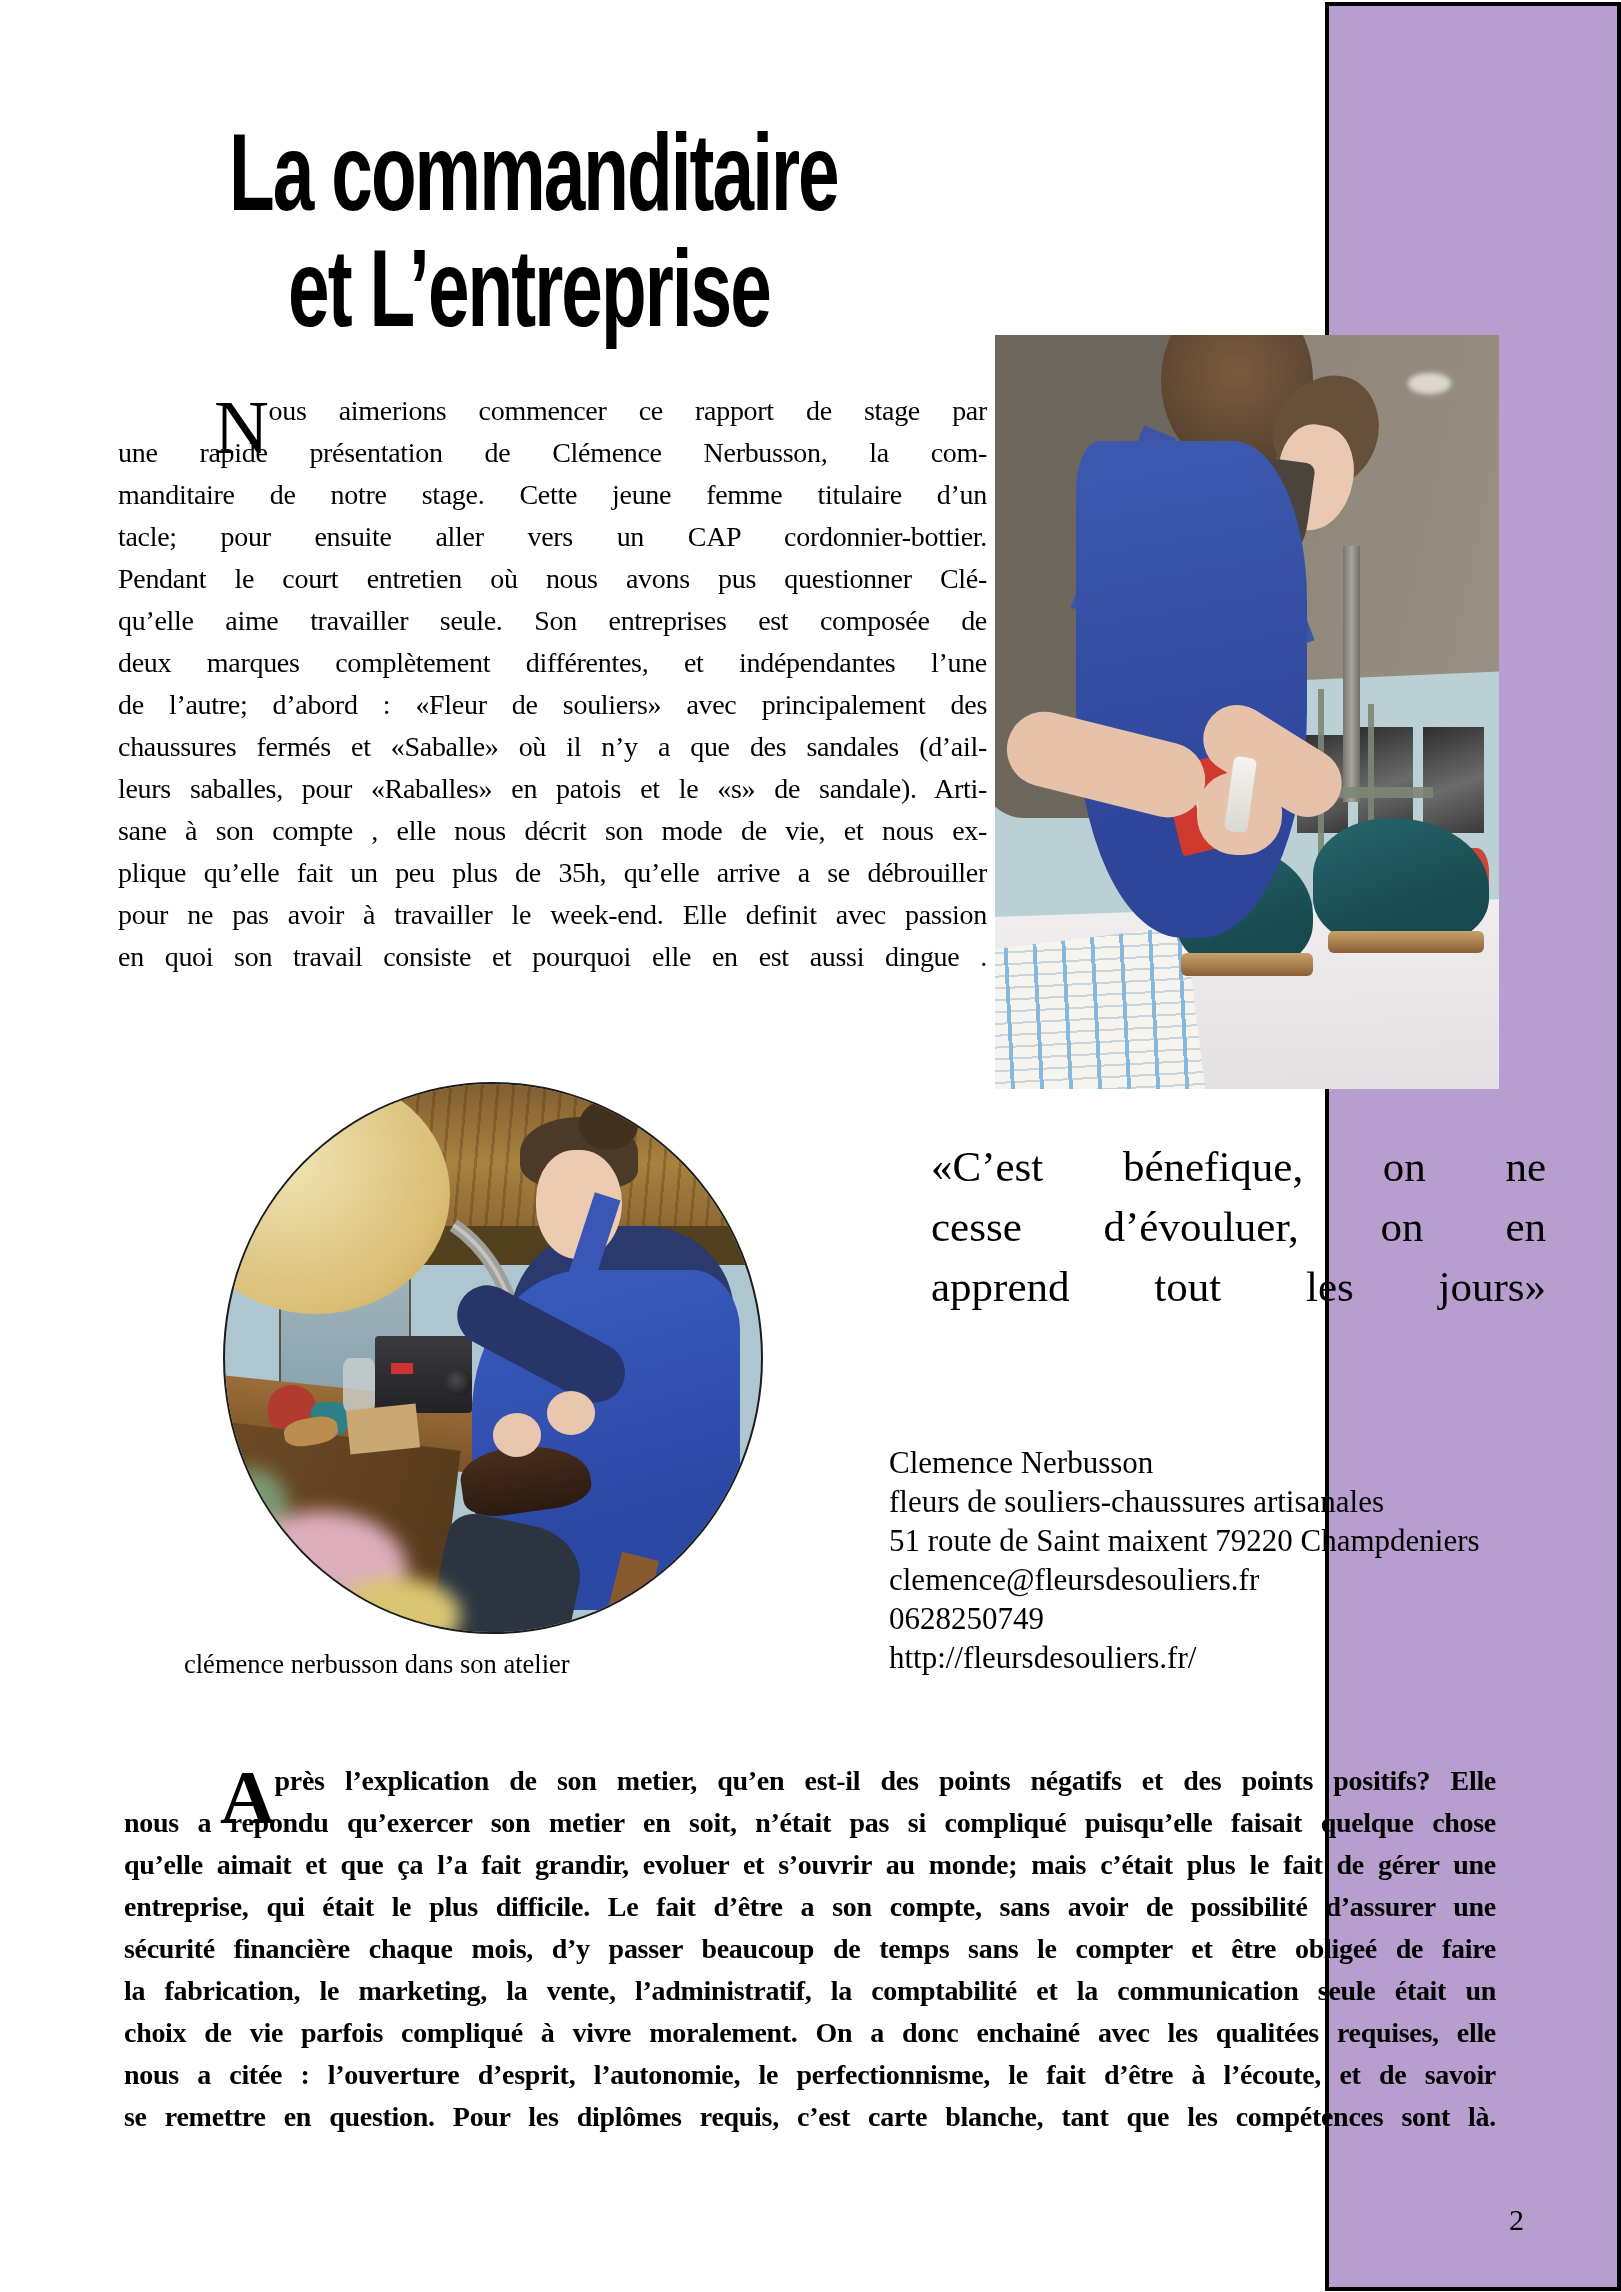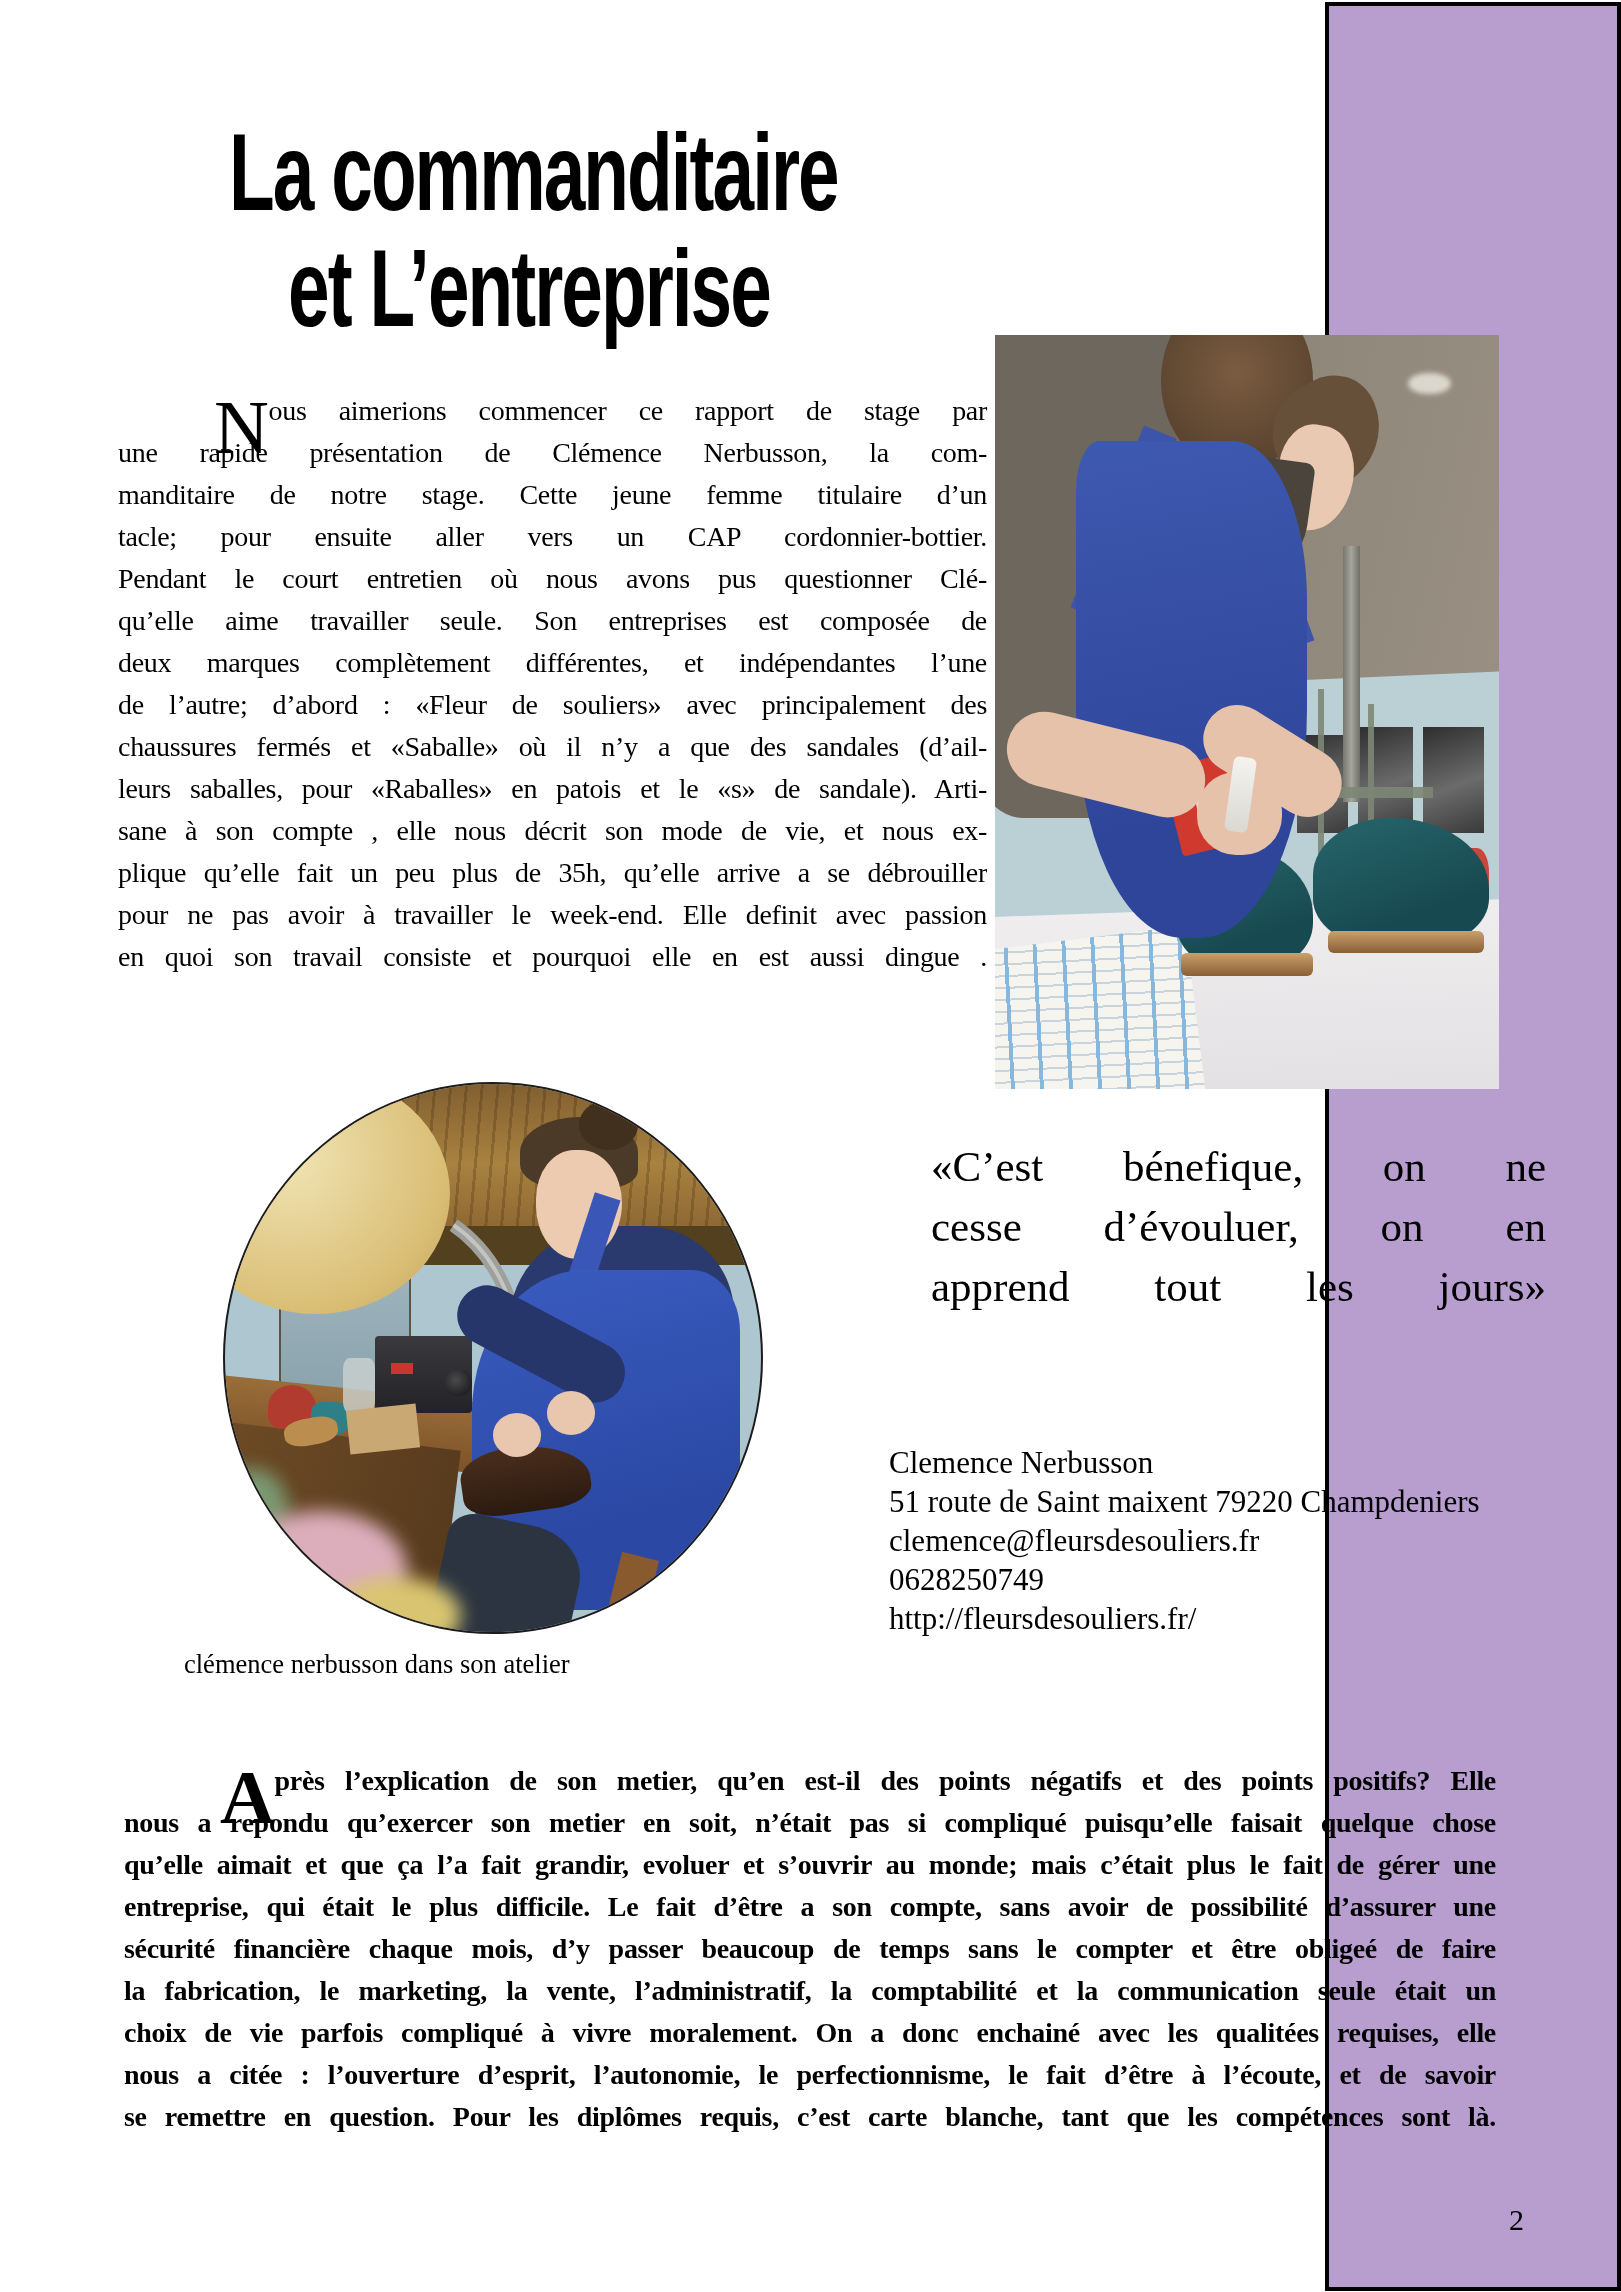--- a/index.html
+++ b/index.html
@@ -251,20 +251,21 @@
   <div>
       <div class="quote-line">«C’est bénefique, on ne</div>
       <div class="quote-line">cesse d’évouluer, on en</div>
       <div class="quote-line">apprend tout les jours»</div>
     </div>
 </div>
 
 <div class="contact">
   <div>
       <div class="cline">Clemence Nerbusson</div>
+      <div class="cline">fleurs de souliers-chaussures artisanales</div>
       <div class="cline">51 route de Saint maixent 79220 Champdeniers</div>
       <div class="cline">clemence@fleursdesouliers.fr</div>
       <div class="cline">0628250749</div>
     </div>
   <div class="contact-link">http://fleursdesouliers.fr/</div>
 </div>
 
 <div class="para" id="para2">
   <div class="line first"><span class="dropcap">A</span><span>près l’explication de son metier, qu’en est-il des points négatifs et des points positifs? Elle</span></div>
   <div>

